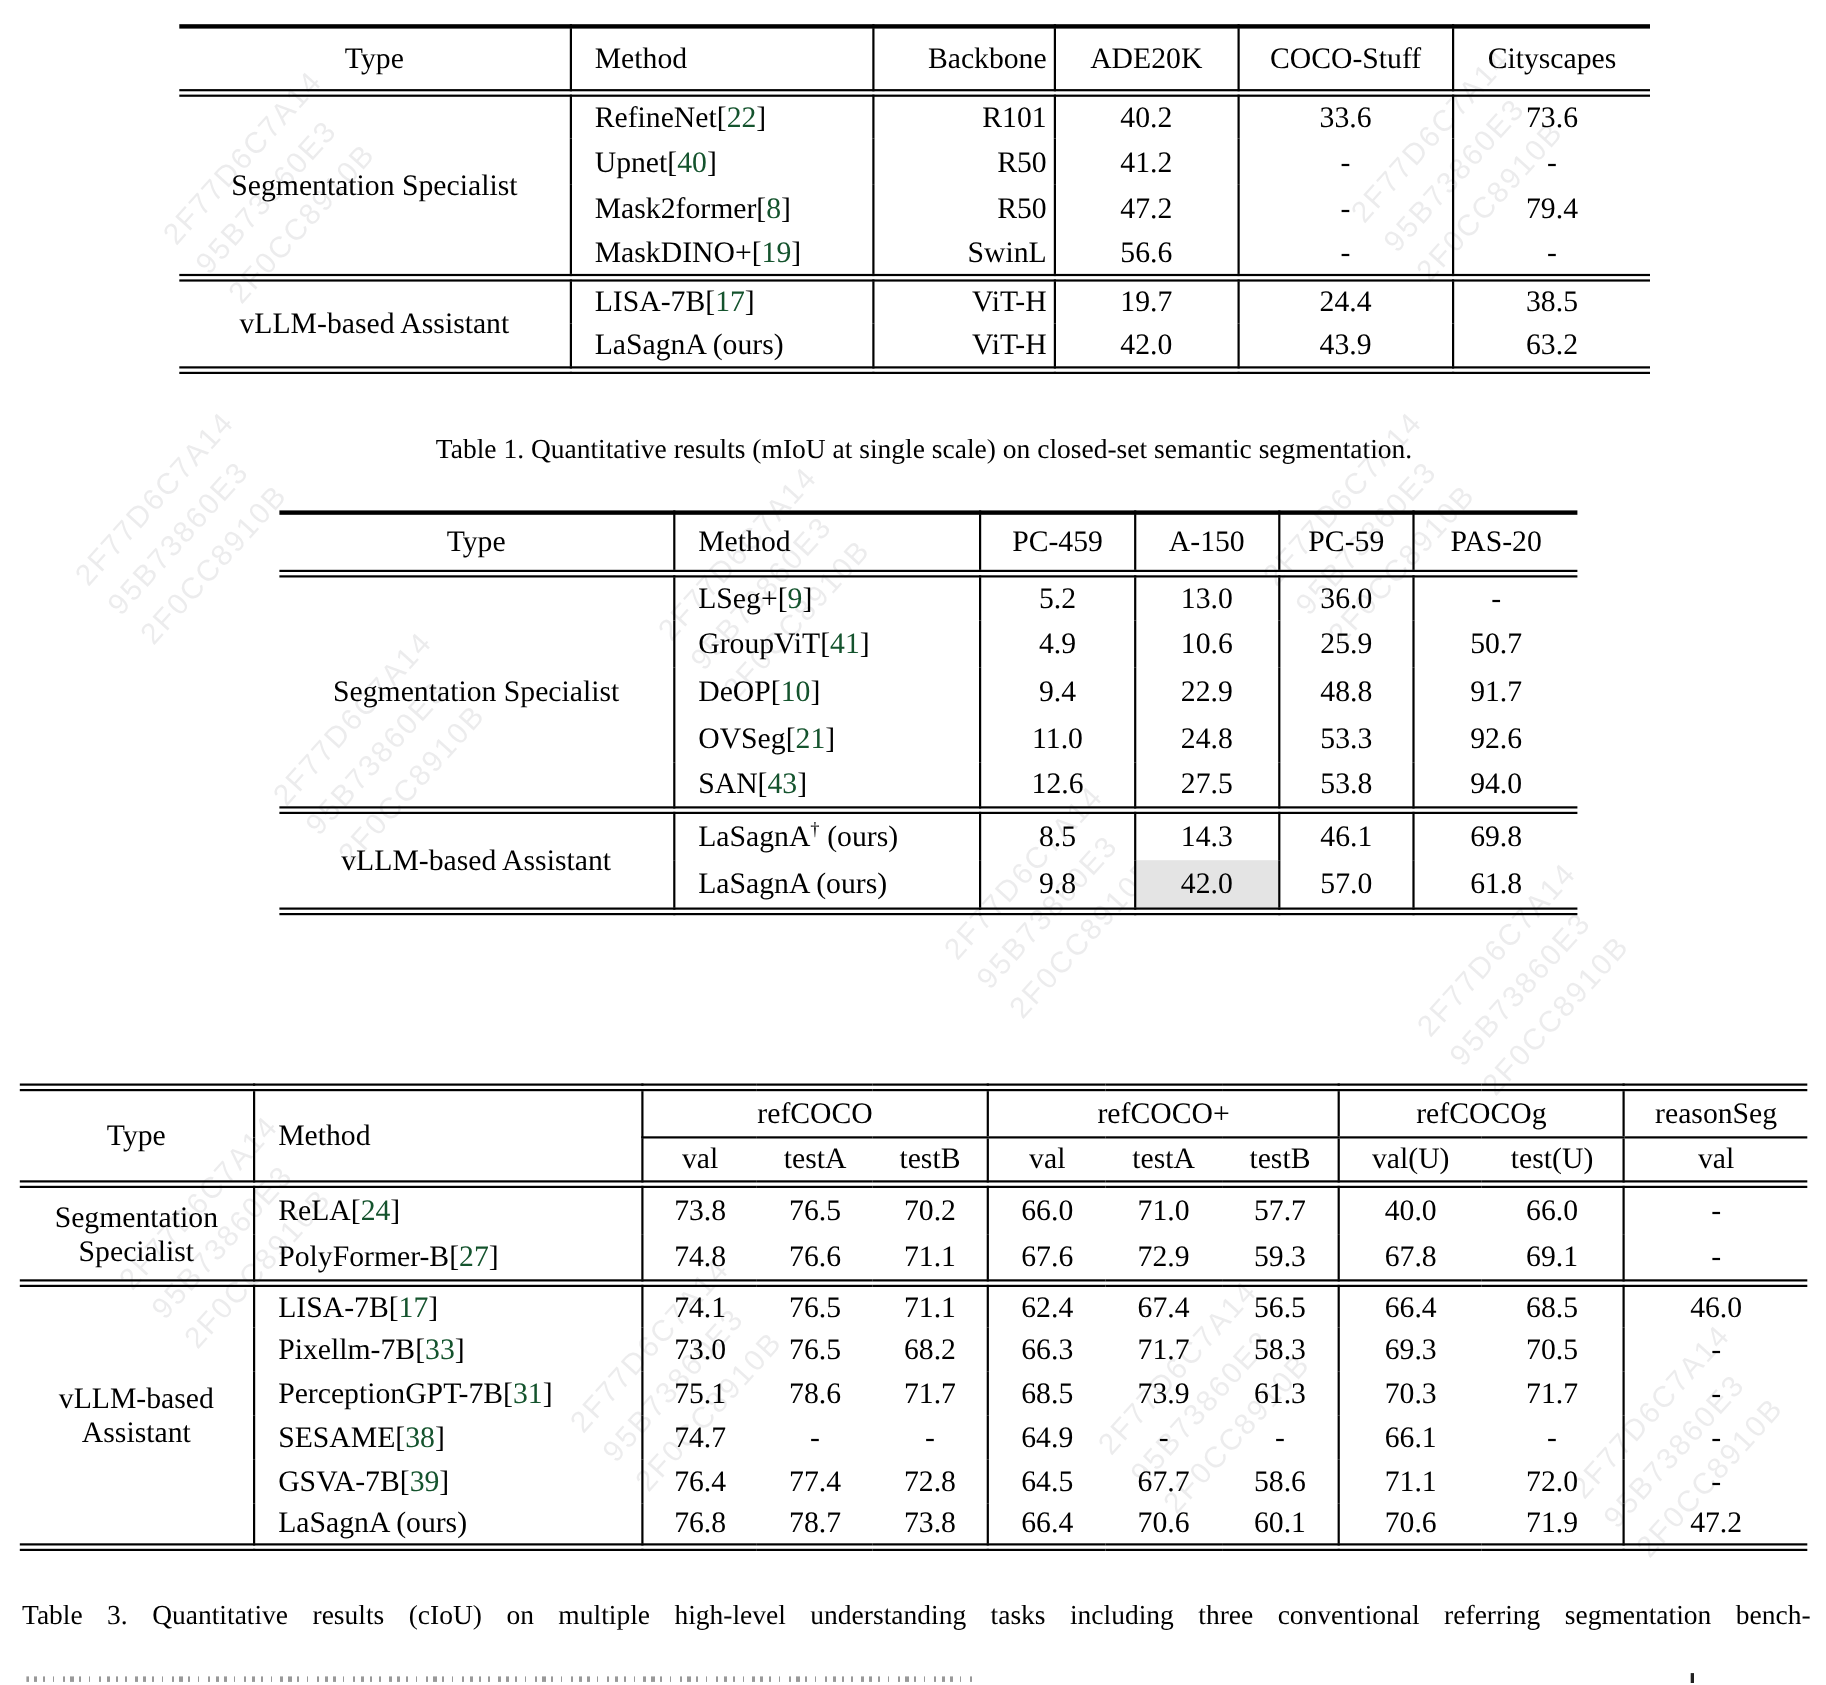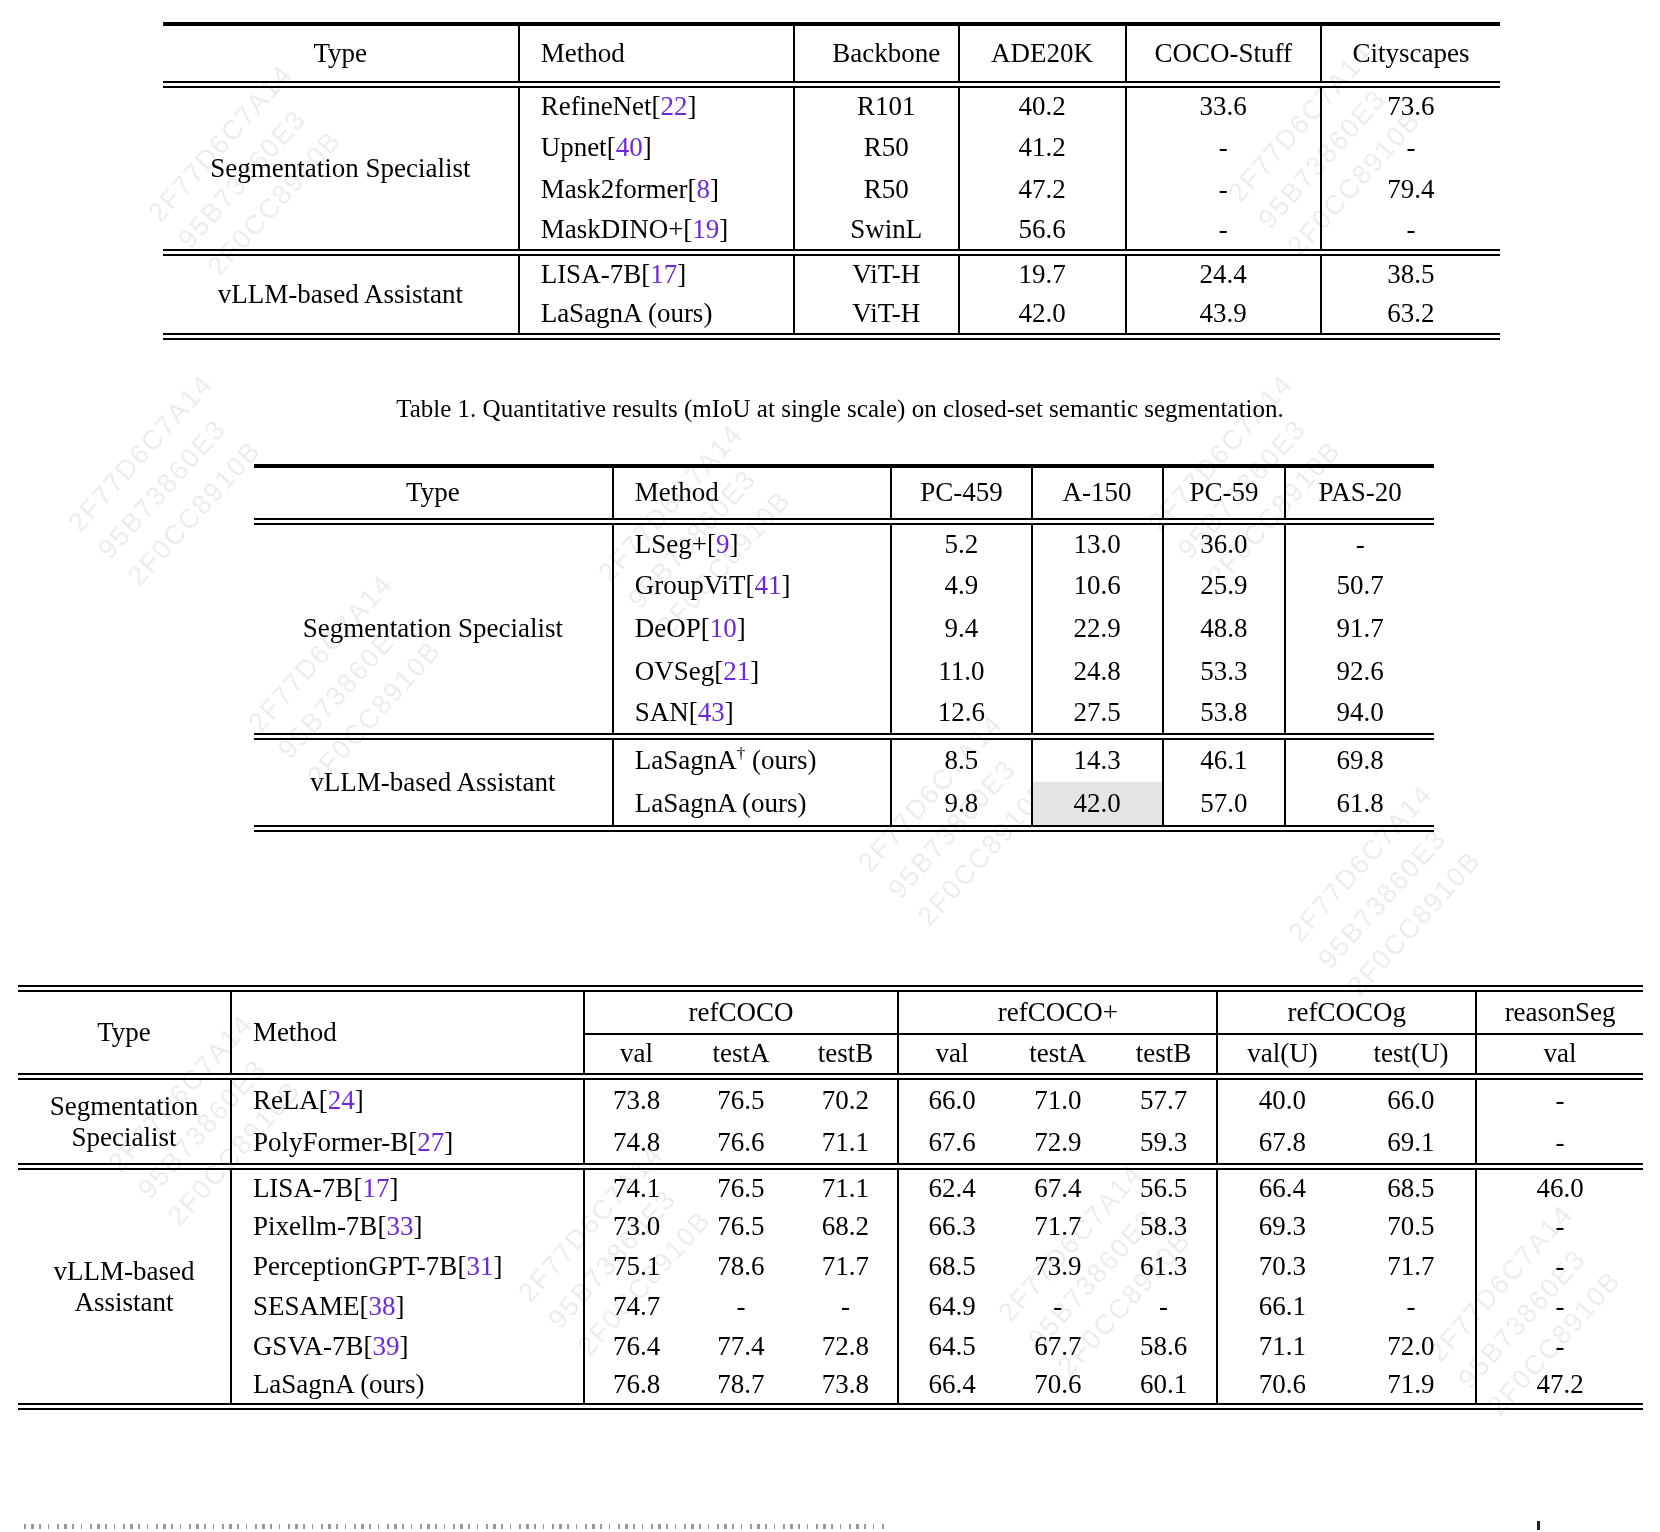--- a/index.html
+++ b/index.html
@@ -18,25 +18,25 @@
   }
 
   
   table { border-collapse:collapse; table-layout:fixed; }
   th, td { font-weight:normal; font-size:27px; padding:0 6px; overflow:hidden; }
   td { text-align:center; }
   th { text-align:center; }
   .sep { border-left:2px solid #000; }
   .method { text-align:left; padding-left:21px; }
   .h-left { text-align:left; padding-left:21px; }
-  .left  { text-align:center; padding-left:26px; }
+  .left  { text-align:right; padding-left:26px; }
   .bold  { font-weight:normal;margin-left:34px; }
   .type-cell { text-align:center; vertical-align:middle; }
   sup.dg { font-size:17px; vertical-align:super; line-height:0; }
-  .cite { color:#6d28d9; }
+  .cite { color:#14532d; }
   .hl { background:#e4e4e4; }
   tbody.g2 { border-top:7px double #000; }
 
   .t1 { position:absolute; left:163px; top:22px;  width:1337px;
         border-top:4px solid #000; border-bottom:7px double #000; }
   .t1 thead { border-bottom:7px double #000; }
   .t1 thead tr { height:60px; }
   .t1 tbody tr { height:42px; }
 
   .t2 { position:absolute; left:254px; top:464px; width:1180px;
@@ -425,18 +425,21 @@
           <td>70.6</td>
           <td>60.1</td>
           <td class="sep">70.6</td>
           <td>71.9</td>
           <td class="sep">47.2</td>
         </tr>
       </tbody>
   </table>
 
   <div class="caption cap3">
+    <div class="jline">
+      <span>Table 3. Quantitative results (cIoU) on multiple high-level understanding tasks including three conventional referring segmentation bench-</span>
+    </div>
   </div>
 
   <div class="clip-strip"></div>
   <div class="clip-mark"></div>
 
 </div>
 
 </body></html>

